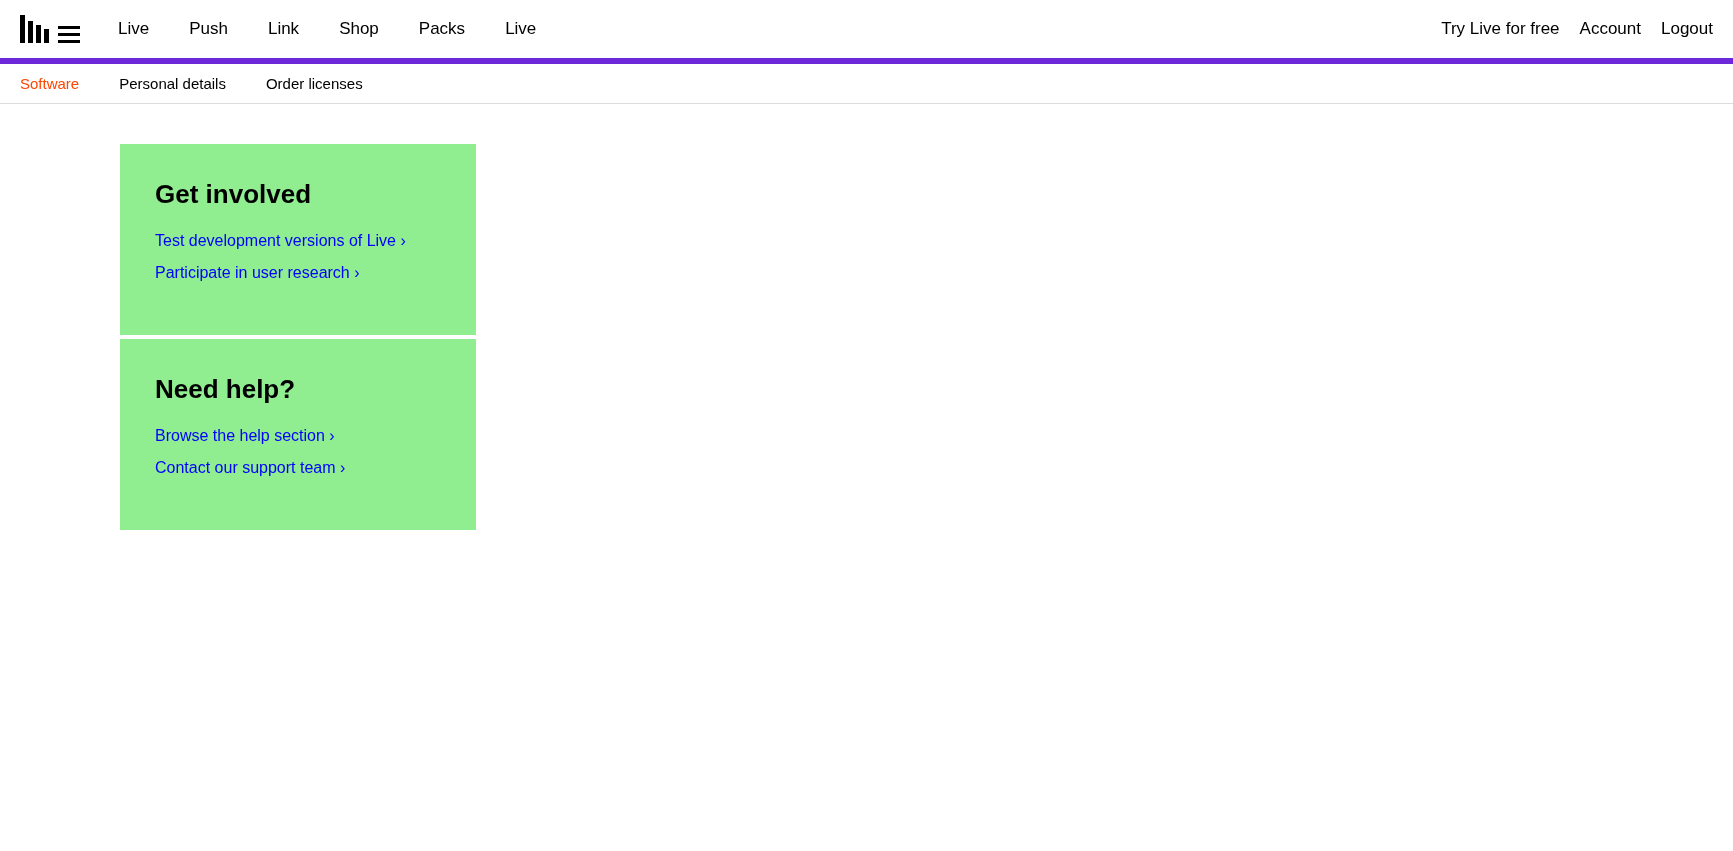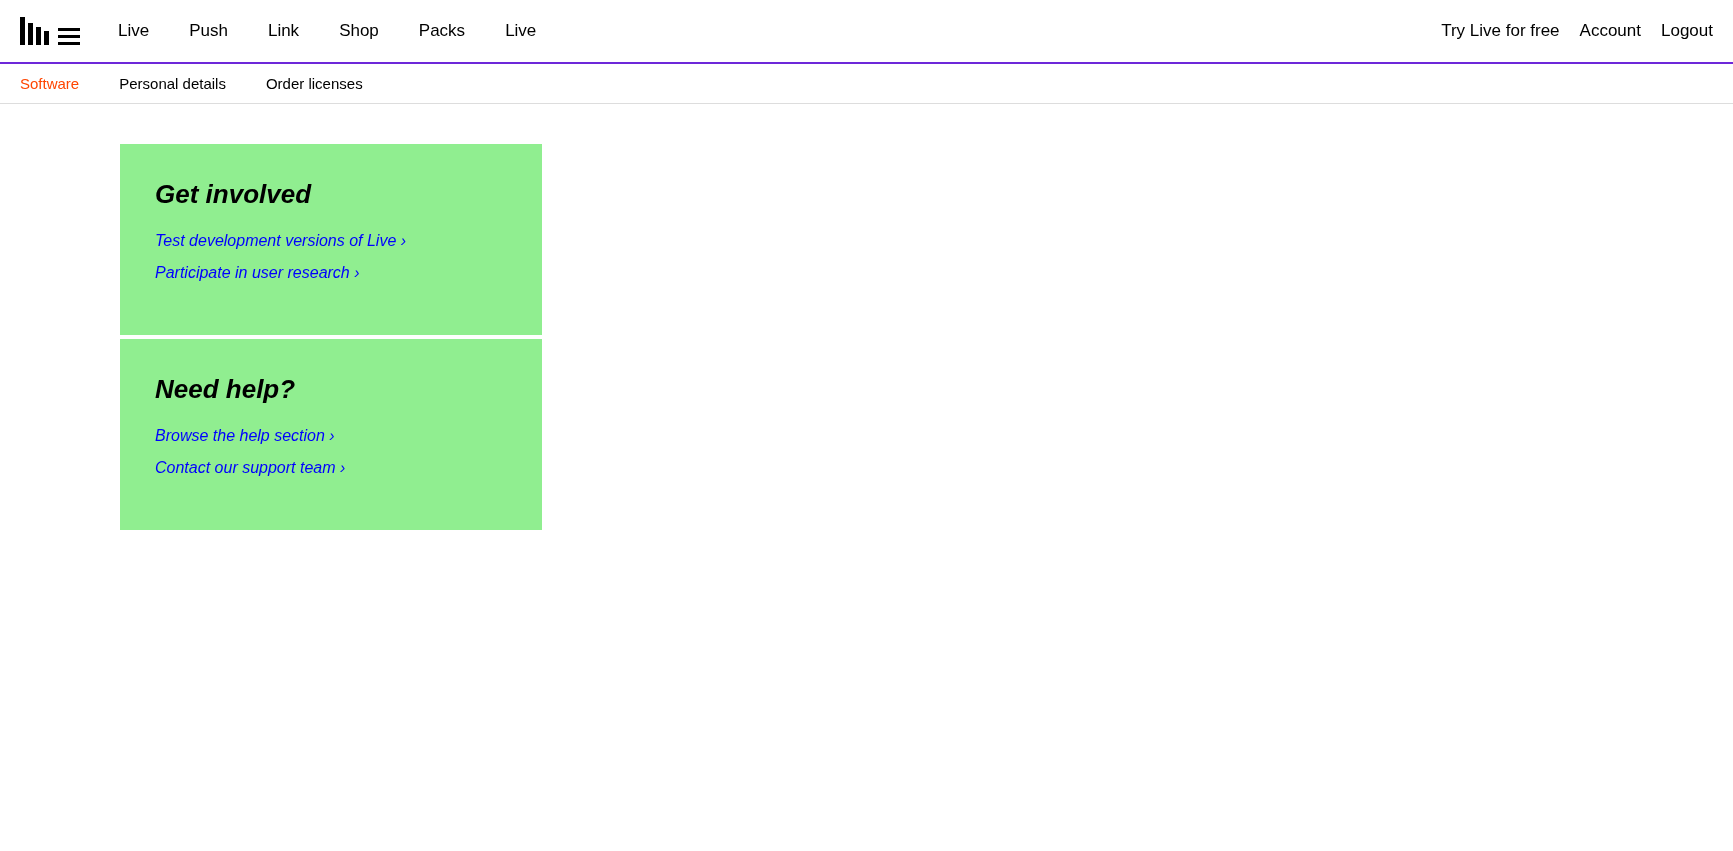--- a/index.html
+++ b/index.html
@@ -15,21 +15,21 @@
       width: 1733px;
       min-height: 851px;
     }
 
     
     .header {
       display: flex;
       align-items: center;
       padding: 0 20px;
       height: 64px;
-      border-bottom: 2px solid #6d28d9;
+      border-bottom: 6px solid #6d28d9;
       position: relative;
     }
 
     .logo {
       display: flex;
       align-items: center;
       margin-right: 30px;
     }
 
     .logo-icon {
@@ -147,23 +147,22 @@
       line-height: 1.5;
     }
 
     .no-licenses-text a {
       color: #0000ff;
       text-decoration: none;
     }
 
     
     .sidebar {
-      width: 422px;
+      width: 356px;
       flex-shrink: 0;
-      font-style: italic;
     }
 
     .sidebar-card {
       background: #90ee90;
       padding: 35px 35px 40px 35px;
       margin-bottom: 4px;
     }
 
     .sidebar-card-title {
       font-size: 26px;

